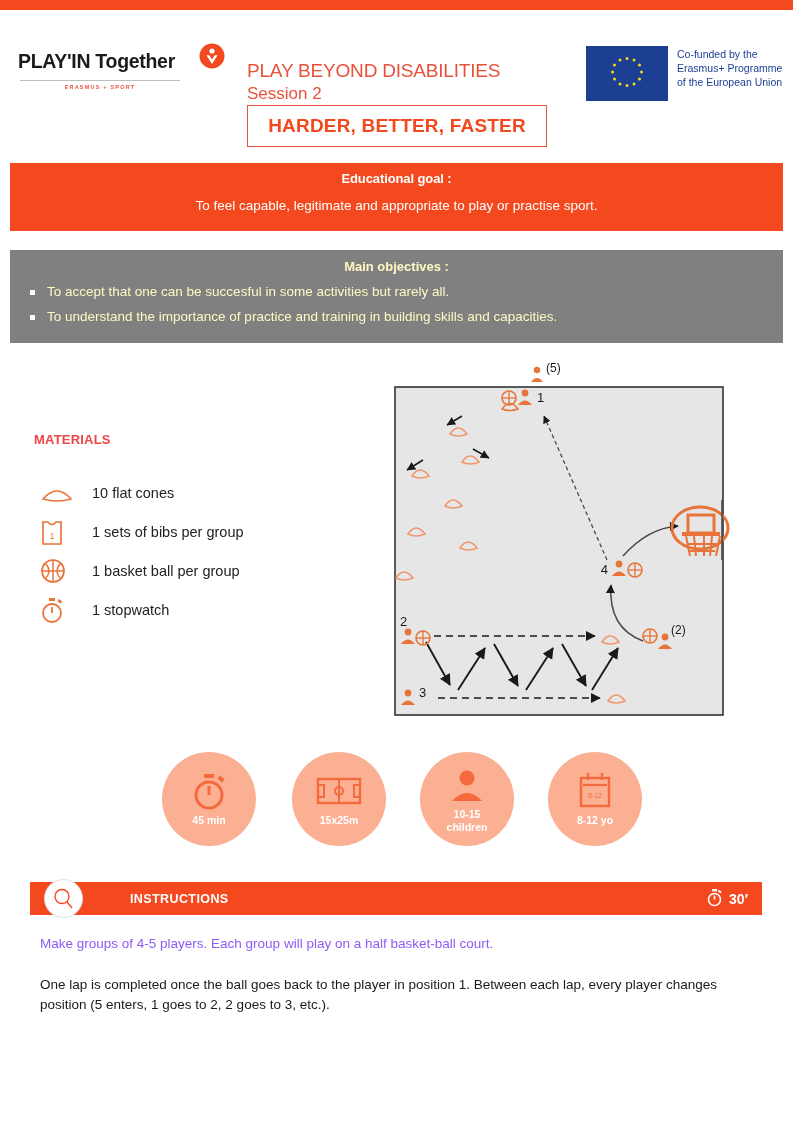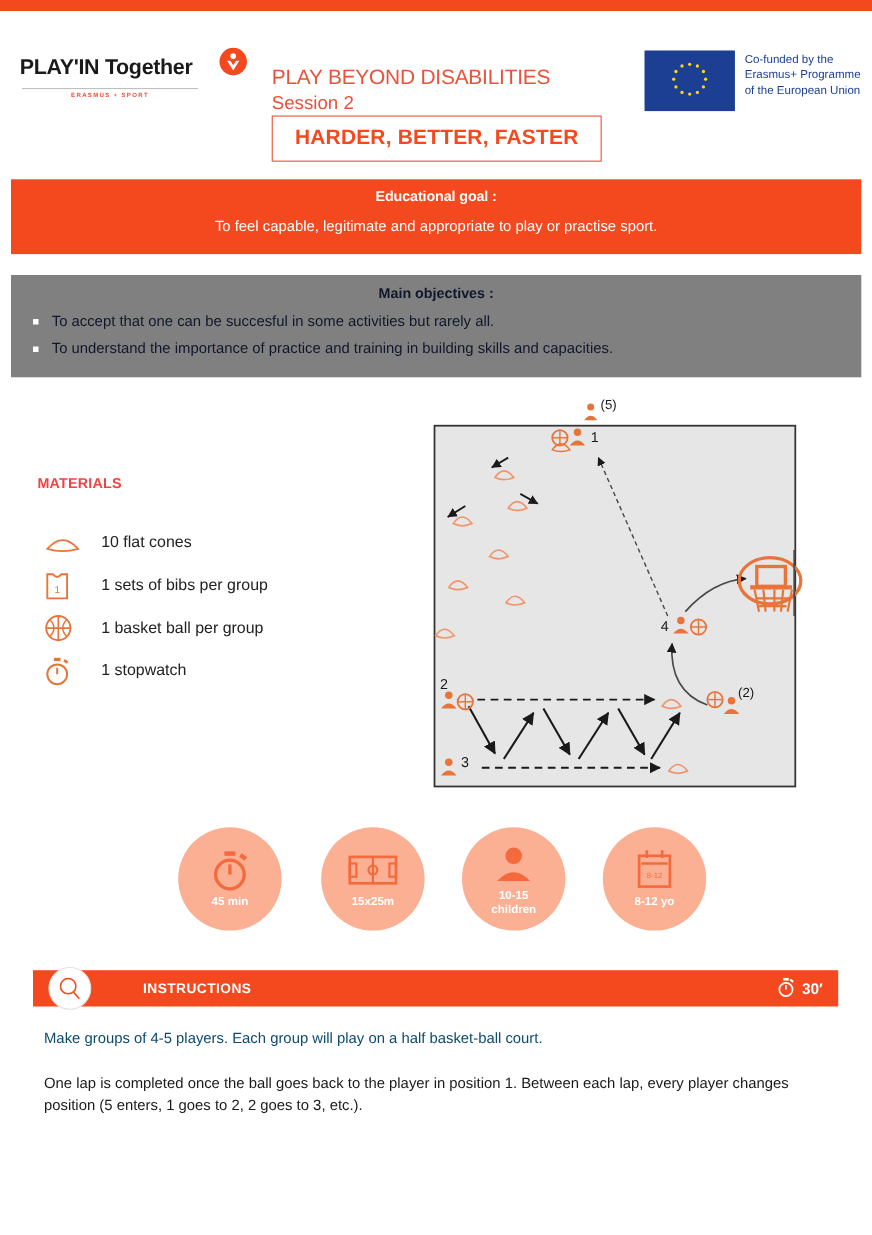--- a/index.html
+++ b/index.html
@@ -51,21 +51,21 @@
   
   .goal-band {
     position: absolute; left: 10px; top: 163px; width: 773px; height: 68px;
     background: #f4481e; color: #ffffff; text-align: center; padding-top: 8px;
   }
   .goal-title { font-size: 13px; font-weight: bold; letter-spacing: -0.1px; }
   .goal-text { font-size: 13.5px; margin-top: 12px; }
   
   .obj-band {
     position: absolute; left: 10px; top: 250px; width: 773px; height: 93px;
-    background: #808080; color: #0f172a; padding-top: 9px;
+    background: #808080; color: #fef9c3; padding-top: 9px;
   }
   .obj-title { font-size: 13px; font-weight: bold; text-align: center; }
   .obj-list { margin-top: 10px; padding-left: 18px; list-style: none; }
   .obj-item { font-size: 13.5px; margin-bottom: 10px; position: relative; padding-left: 19px; }
   .obj-item::before {
     content: ""; position: absolute; left: 2px; top: 6px;
     width: 5px; height: 5px; background: #ffffff;
   }
   
   .materials { position: absolute; left: 34px; top: 432px; width: 330px; }
@@ -104,21 +104,21 @@
     position: absolute; left: 100px; font-size: 12.5px; font-weight: bold;
     color: #ffffff; letter-spacing: 0.4px;
   }
   .instr-time {
     position: absolute; right: 14px; display: flex; align-items: center;
     font-size: 14px; font-weight: bold; color: #ffffff;
   }
   .instr-time-txt { margin-left: 6px; }
   
   .body-text { position: absolute; left: 40px; top: 936px; width: 700px; }
-  .p1 { font-size: 13.5px; color: #0c4a6e; }
+  .p1 { font-size: 13.5px; color: #8b5cf6; }
   .p2 { font-size: 13.5px; color: #1a1a1a; margin-top: 24px; }
   .p3 { font-size: 13.5px; color: #1a1a1a; margin-top: 24px; }
   .lead { color: #f4481e; font-weight: bold; }
   .p3-body { margin-top: 1px; line-height: 1.45; }
 </style>
 </head>
 <body>
 
 <div class="topbar"></div>
 

